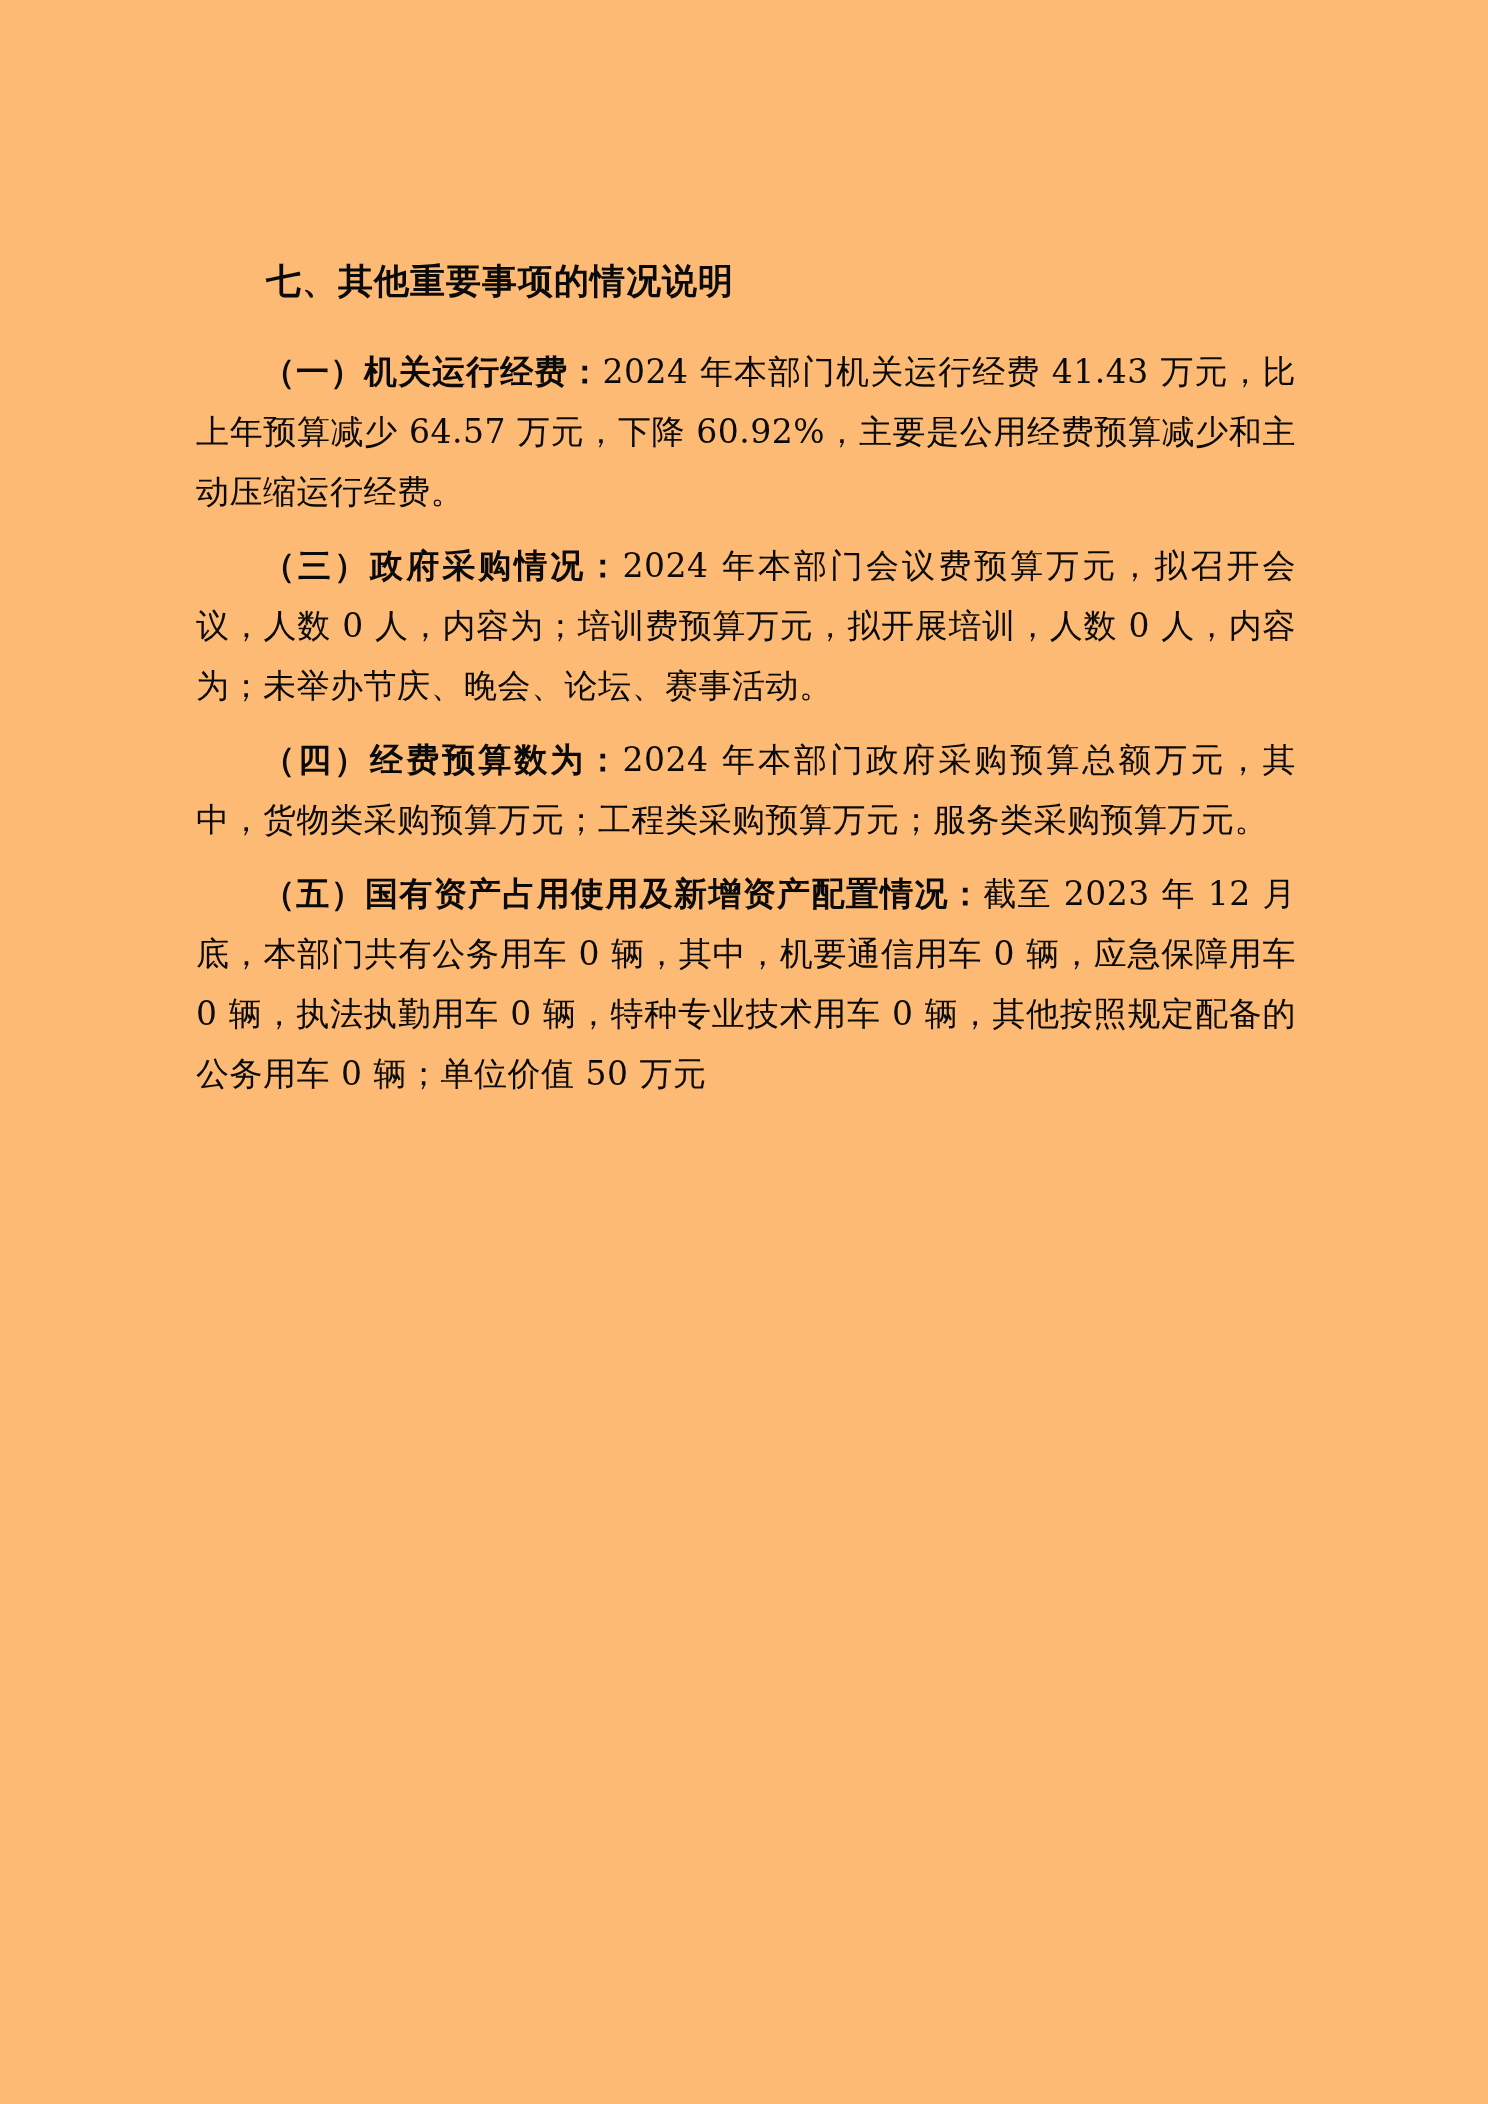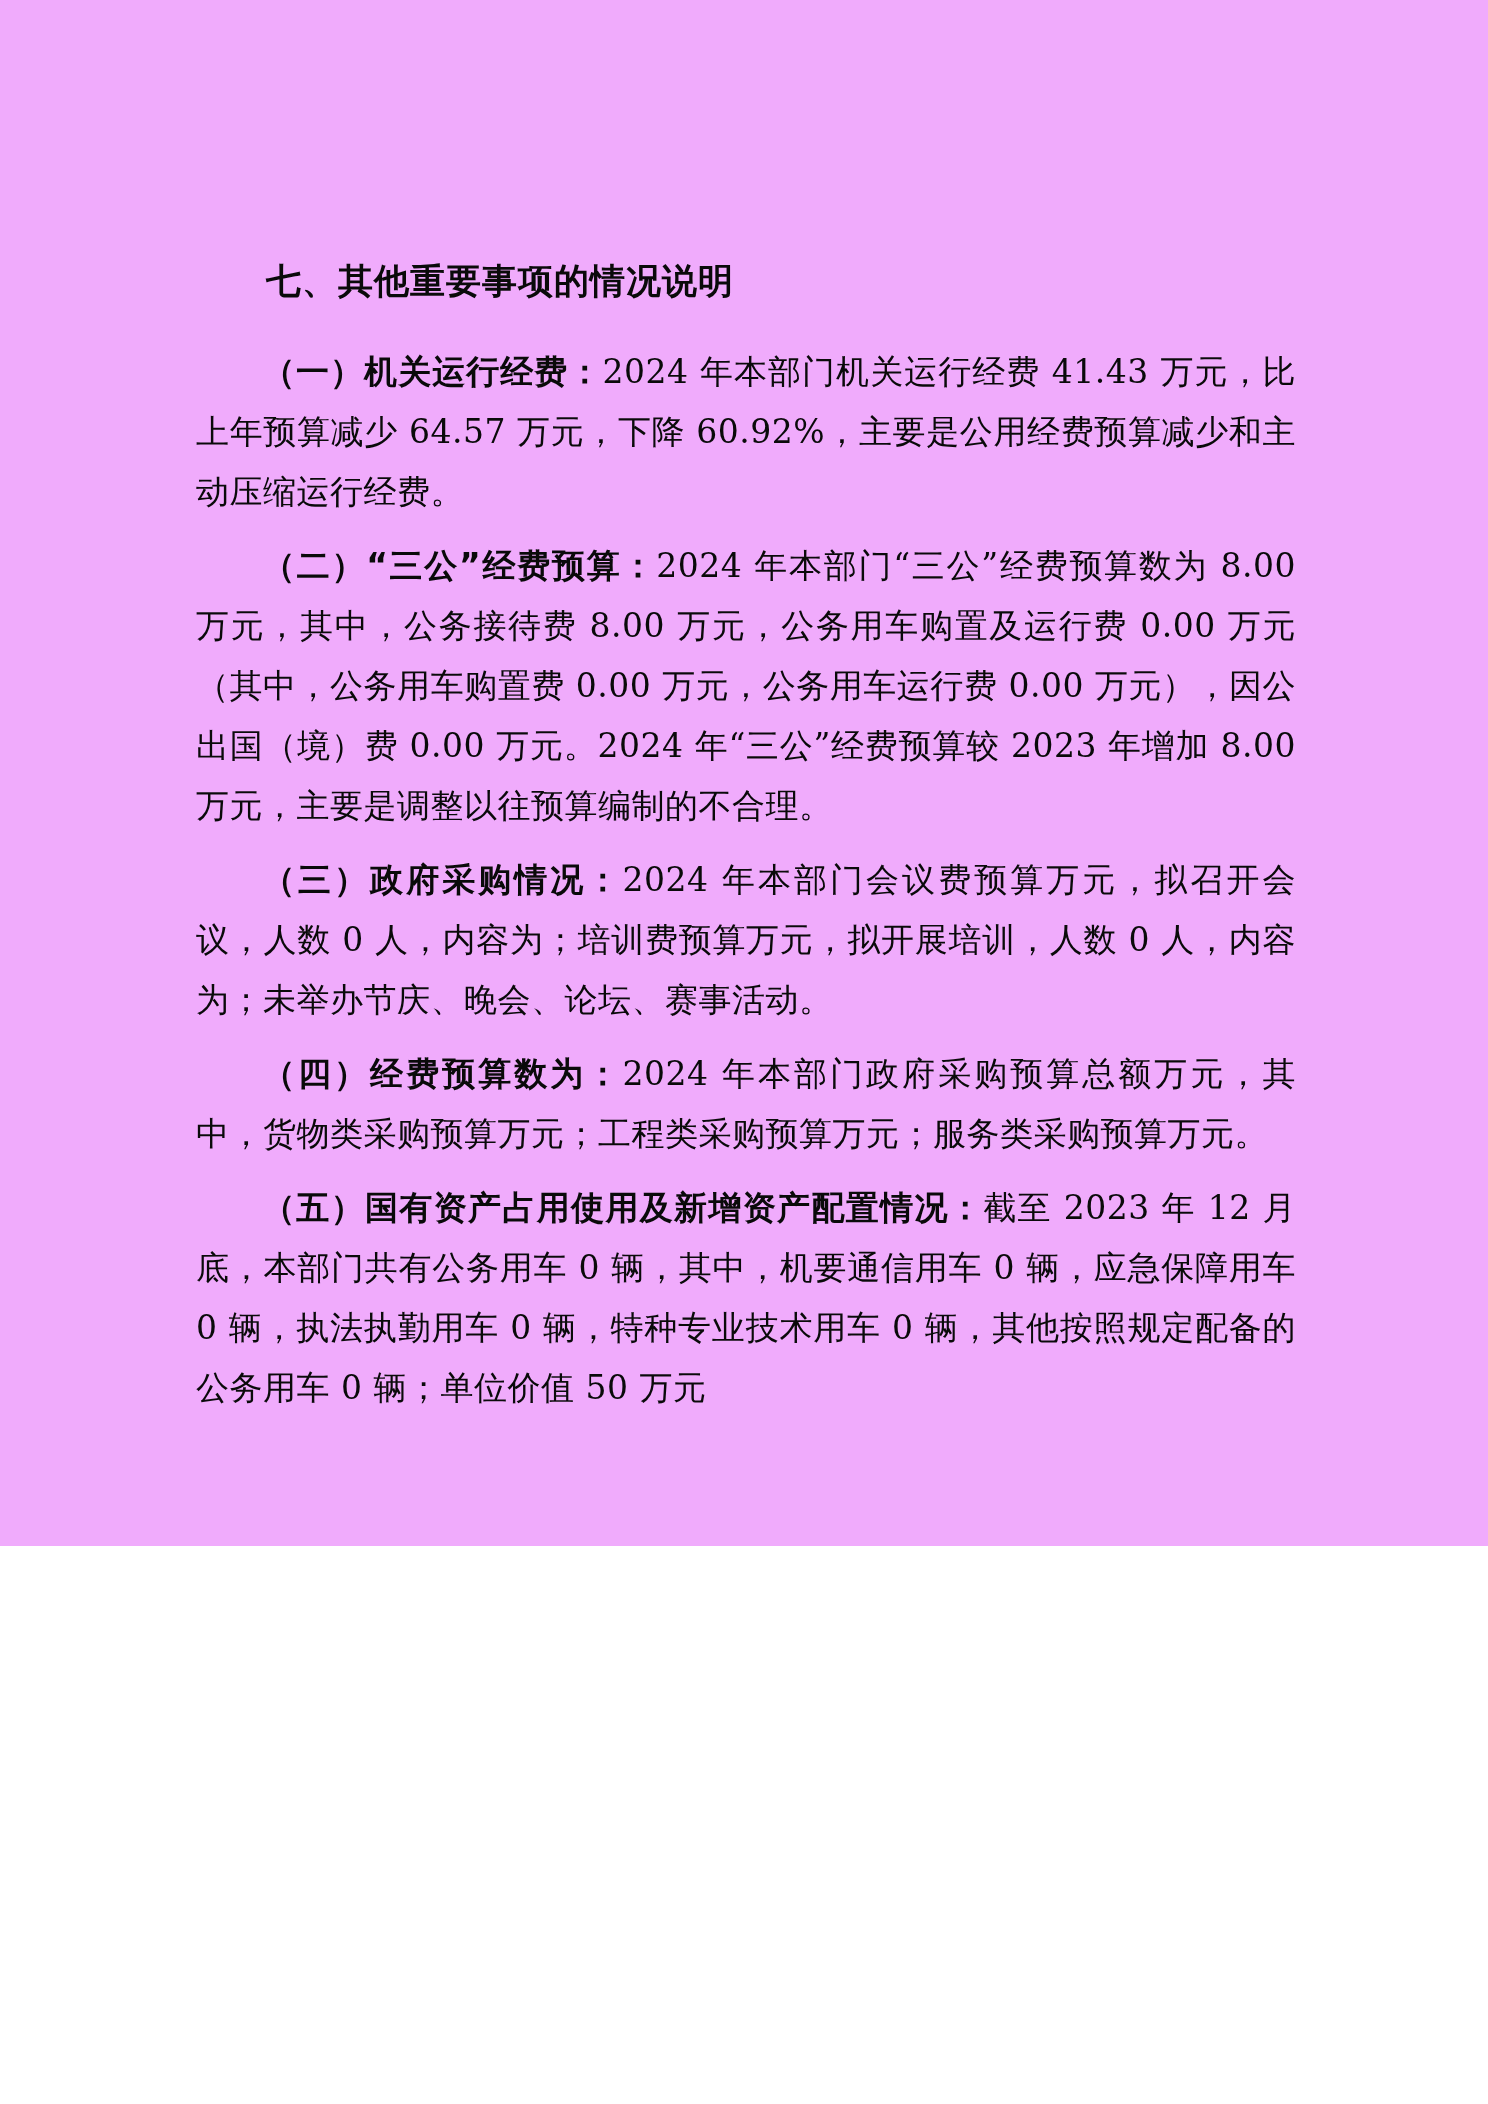--- a/index.html
+++ b/index.html
@@ -13,22 +13,22 @@
     position: relative;
     font-family: "DejaVu Serif", "Liberation Serif", serif;
     color: #0a0a0a;
     overflow: hidden;
   }
   .page {
     position: absolute;
     left: 0;
     top: 0;
     width: 1488px;
-    height: 1546px;
-    background: #f0abfc;
+    height: 2104px;
+    background: #fdba74;
     text-decoration: underline;
   }
   .content {
     position: absolute;
     left: 196px;
     top: 255px;
     width: 1100px;
   }
   h2.section-title {
     font-size: 35px;
@@ -64,23 +64,20 @@
 
 <div class="page">
   <div class="content">
 
     <h2 class="section-title">七、其他重要事项的情况说明</h2>
 
     <p class="para">
       <span class="lead">（一）机关运行经费：</span><span class="num">2024 年本部门机关运行经费 41.43 万元，比上年预算减少 64.57 万元，下降 60.92%，主要是公用经费预算减少和主动压缩运行经费。</span>
     </p>
 
-    <p class="para">
-      <span class="lead">（二）“三公”经费预算：</span><span class="num">2024 年本部门“三公”经费预算数为 8.00 万元，其中，公务接待费 8.00 万元，公务用车购置及运行费 0.00 万元（其中，公务用车购置费 0.00 万元，公务用车运行费 0.00 万元），因公出国（境）费 0.00 万元。2024 年“三公”经费预算较 2023 年增加 8.00 万元，主要是调整以往预算编制的不合理。</span>
-    </p>
 
     <p class="para">
       <span class="lead">（三）政府采购情况：</span><span class="num">2024 年本部门会议费预算万元，拟召开会议，人数 0 人，内容为；培训费预算万元，拟开展培训，人数 0 人，内容为；未举办节庆、晚会、论坛、赛事活动。</span>
     </p>
 
     <p class="para">
       <span class="lead">（四）经费预算数为：</span><span class="num">2024 年本部门政府采购预算总额万元，其中，货物类采购预算万元；工程类采购预算万元；服务类采购预算万元。</span>
     </p>
 
     <p class="para">

